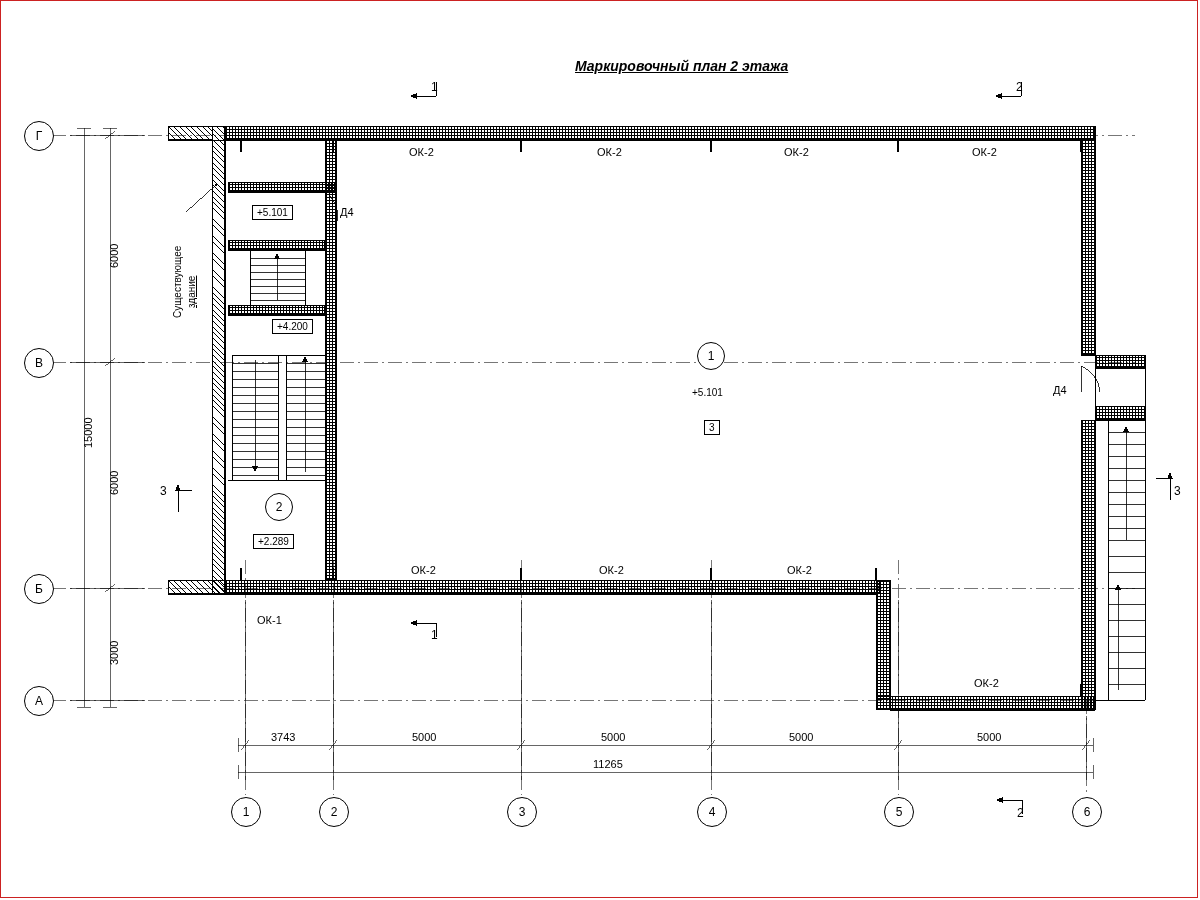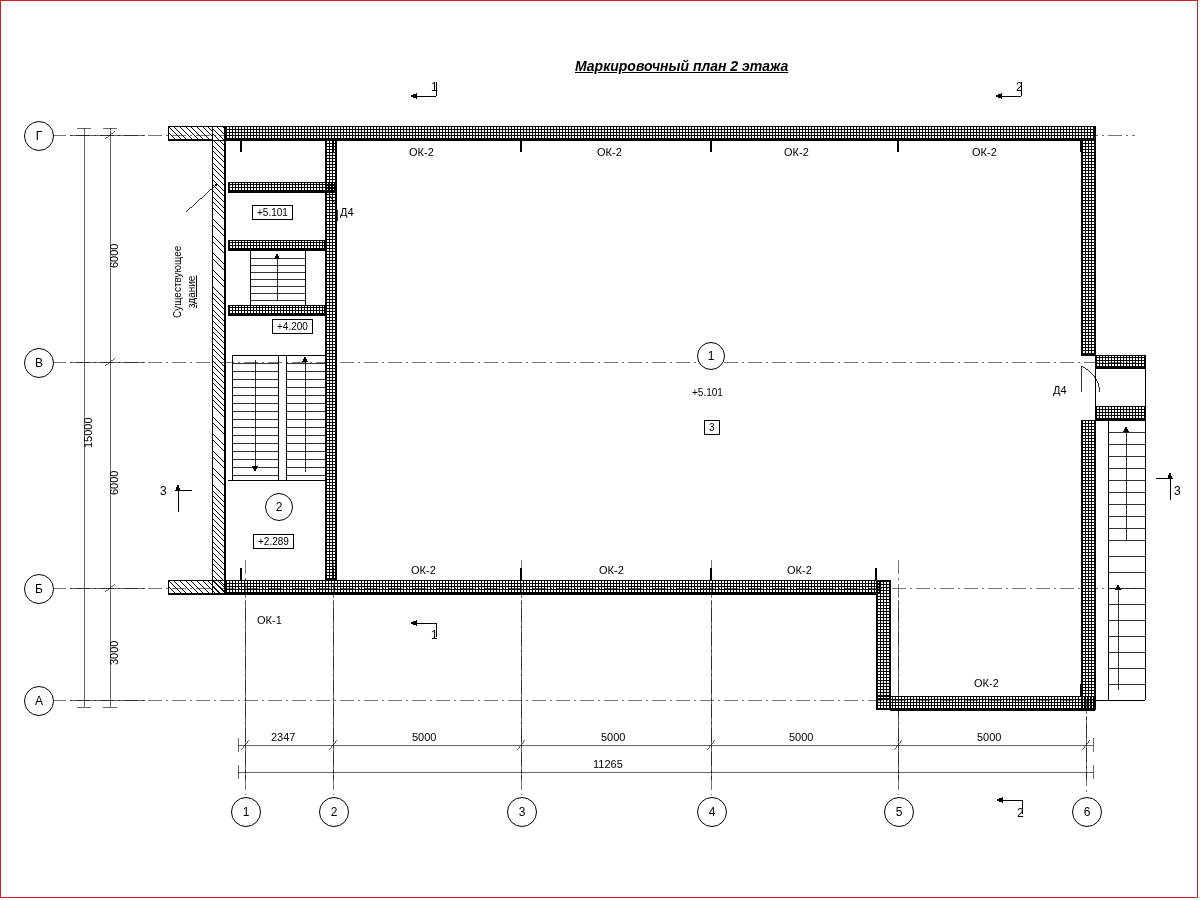--- a/index.html
+++ b/index.html
@@ -382,21 +382,21 @@
   <div class="lbl" style="left:340px;top:206px;">Д4</div>
   <div class="lbl" style="left:1053px;top:384px;">Д4</div>
 
   <div class="lbl12" style="left:431px;top:80px;">1</div>
   <div class="lbl12" style="left:1016px;top:80px;">2</div>
   <div class="lbl12" style="left:160px;top:484px;">3</div>
   <div class="lbl12" style="left:1174px;top:484px;">3</div>
   <div class="lbl12" style="left:431px;top:628px;">1</div>
   <div class="lbl12" style="left:1017px;top:806px;">2</div>
 
-  <div class="lbl" style="left:271px;top:731px;">2347</div>
+  <div class="lbl" style="left:271px;top:731px;">3743</div>
   <div class="lbl" style="left:412px;top:731px;">5000</div>
   <div class="lbl" style="left:601px;top:731px;">5000</div>
   <div class="lbl" style="left:789px;top:731px;">5000</div>
   <div class="lbl" style="left:977px;top:731px;">5000</div>
   <div class="lbl" style="left:593px;top:758px;">11265</div>
 
   <div class="vert" style="left:108px;top:268px;">6000</div>
   <div class="vert" style="left:108px;top:495px;">6000</div>
   <div class="vert" style="left:108px;top:665px;">3000</div>
   <div class="vert" style="left:82px;top:448px;">15000</div>

